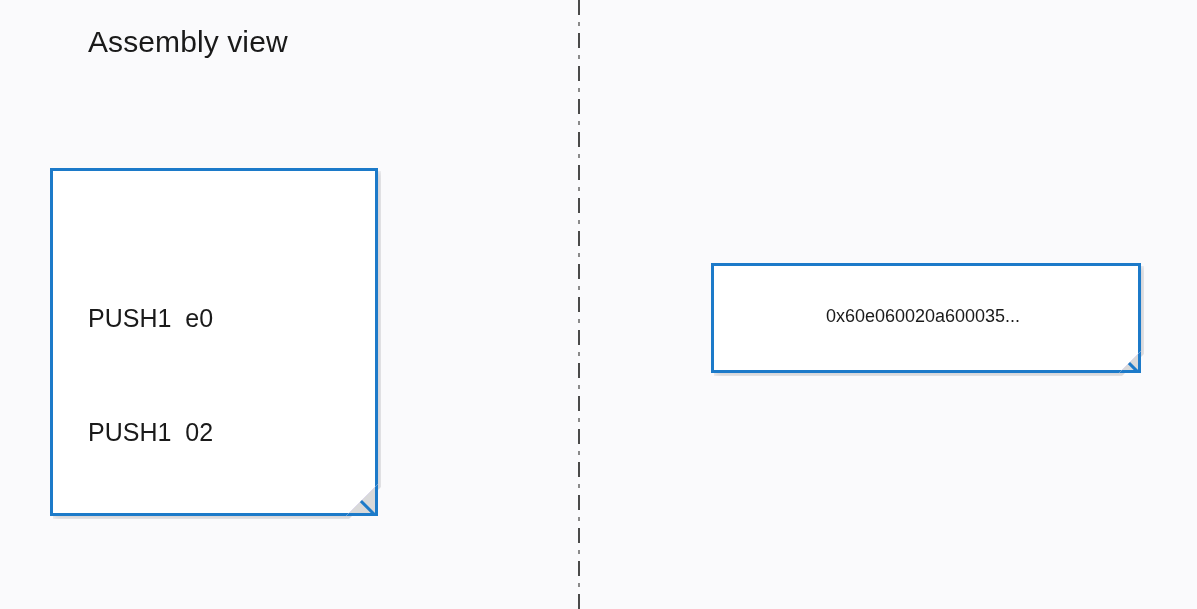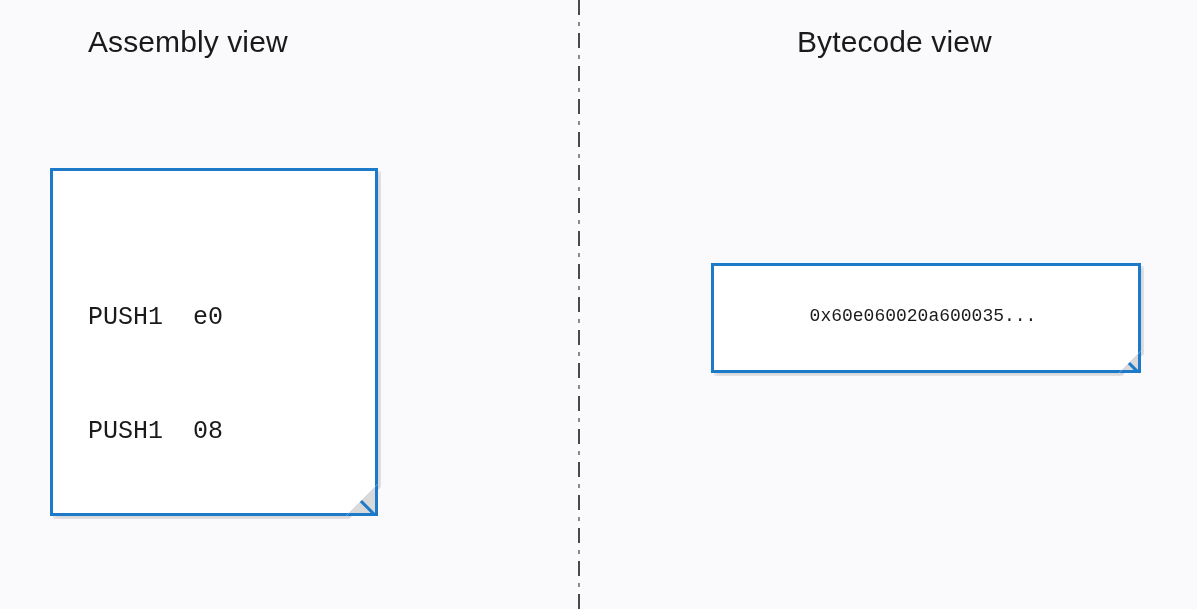--- a/index.html
+++ b/index.html
@@ -55,21 +55,20 @@
         rgba(0,0,0,0) 26px, rgba(0,0,0,0) 33px);
     background-size: 2px 33px;
     background-repeat: repeat-y;
   }
 
   
   .doc-card {
     position: absolute;
     background: #c4b5fd;
     box-sizing: border-box;
-    font-family: Liberation Mono, monospace;
   }
   
   .doc-card .doc-body {
     position: absolute;
     inset: 0;
     background: #ffffff;
     border: 3px solid #1c7ac9;
     box-sizing: border-box;
   }
   .doc-card .doc-shadow {
@@ -195,30 +194,29 @@
 
   <div class="panel-title" id="title-assembly">Assembly view</div>
 
   <div class="doc-card" id="card-assembly">
     <div class="doc-shadow"></div>
     <div class="doc-body"></div>
     <div class="doc-fold"></div>
 
     <div id="assembly-listing">
       <span class="asm-line">PUSH1  e0</span>
-      <span class="asm-line">PUSH1  08</span>
+      <span class="asm-line">PUSH1  02</span>
       
       
       
     </div>
   </div>
 
   <div id="divider"></div>
 
-  <div class="panel-title" id="title-bytecode">Bytecode view</div>
 
   <div class="doc-card" id="card-bytecode">
     <div class="doc-shadow"></div>
     <div class="doc-body"></div>
     <div class="doc-fold"></div>
 
     <div id="bytecode-text">0x60e060020a600035...</div>
   </div>
 
 </div>

